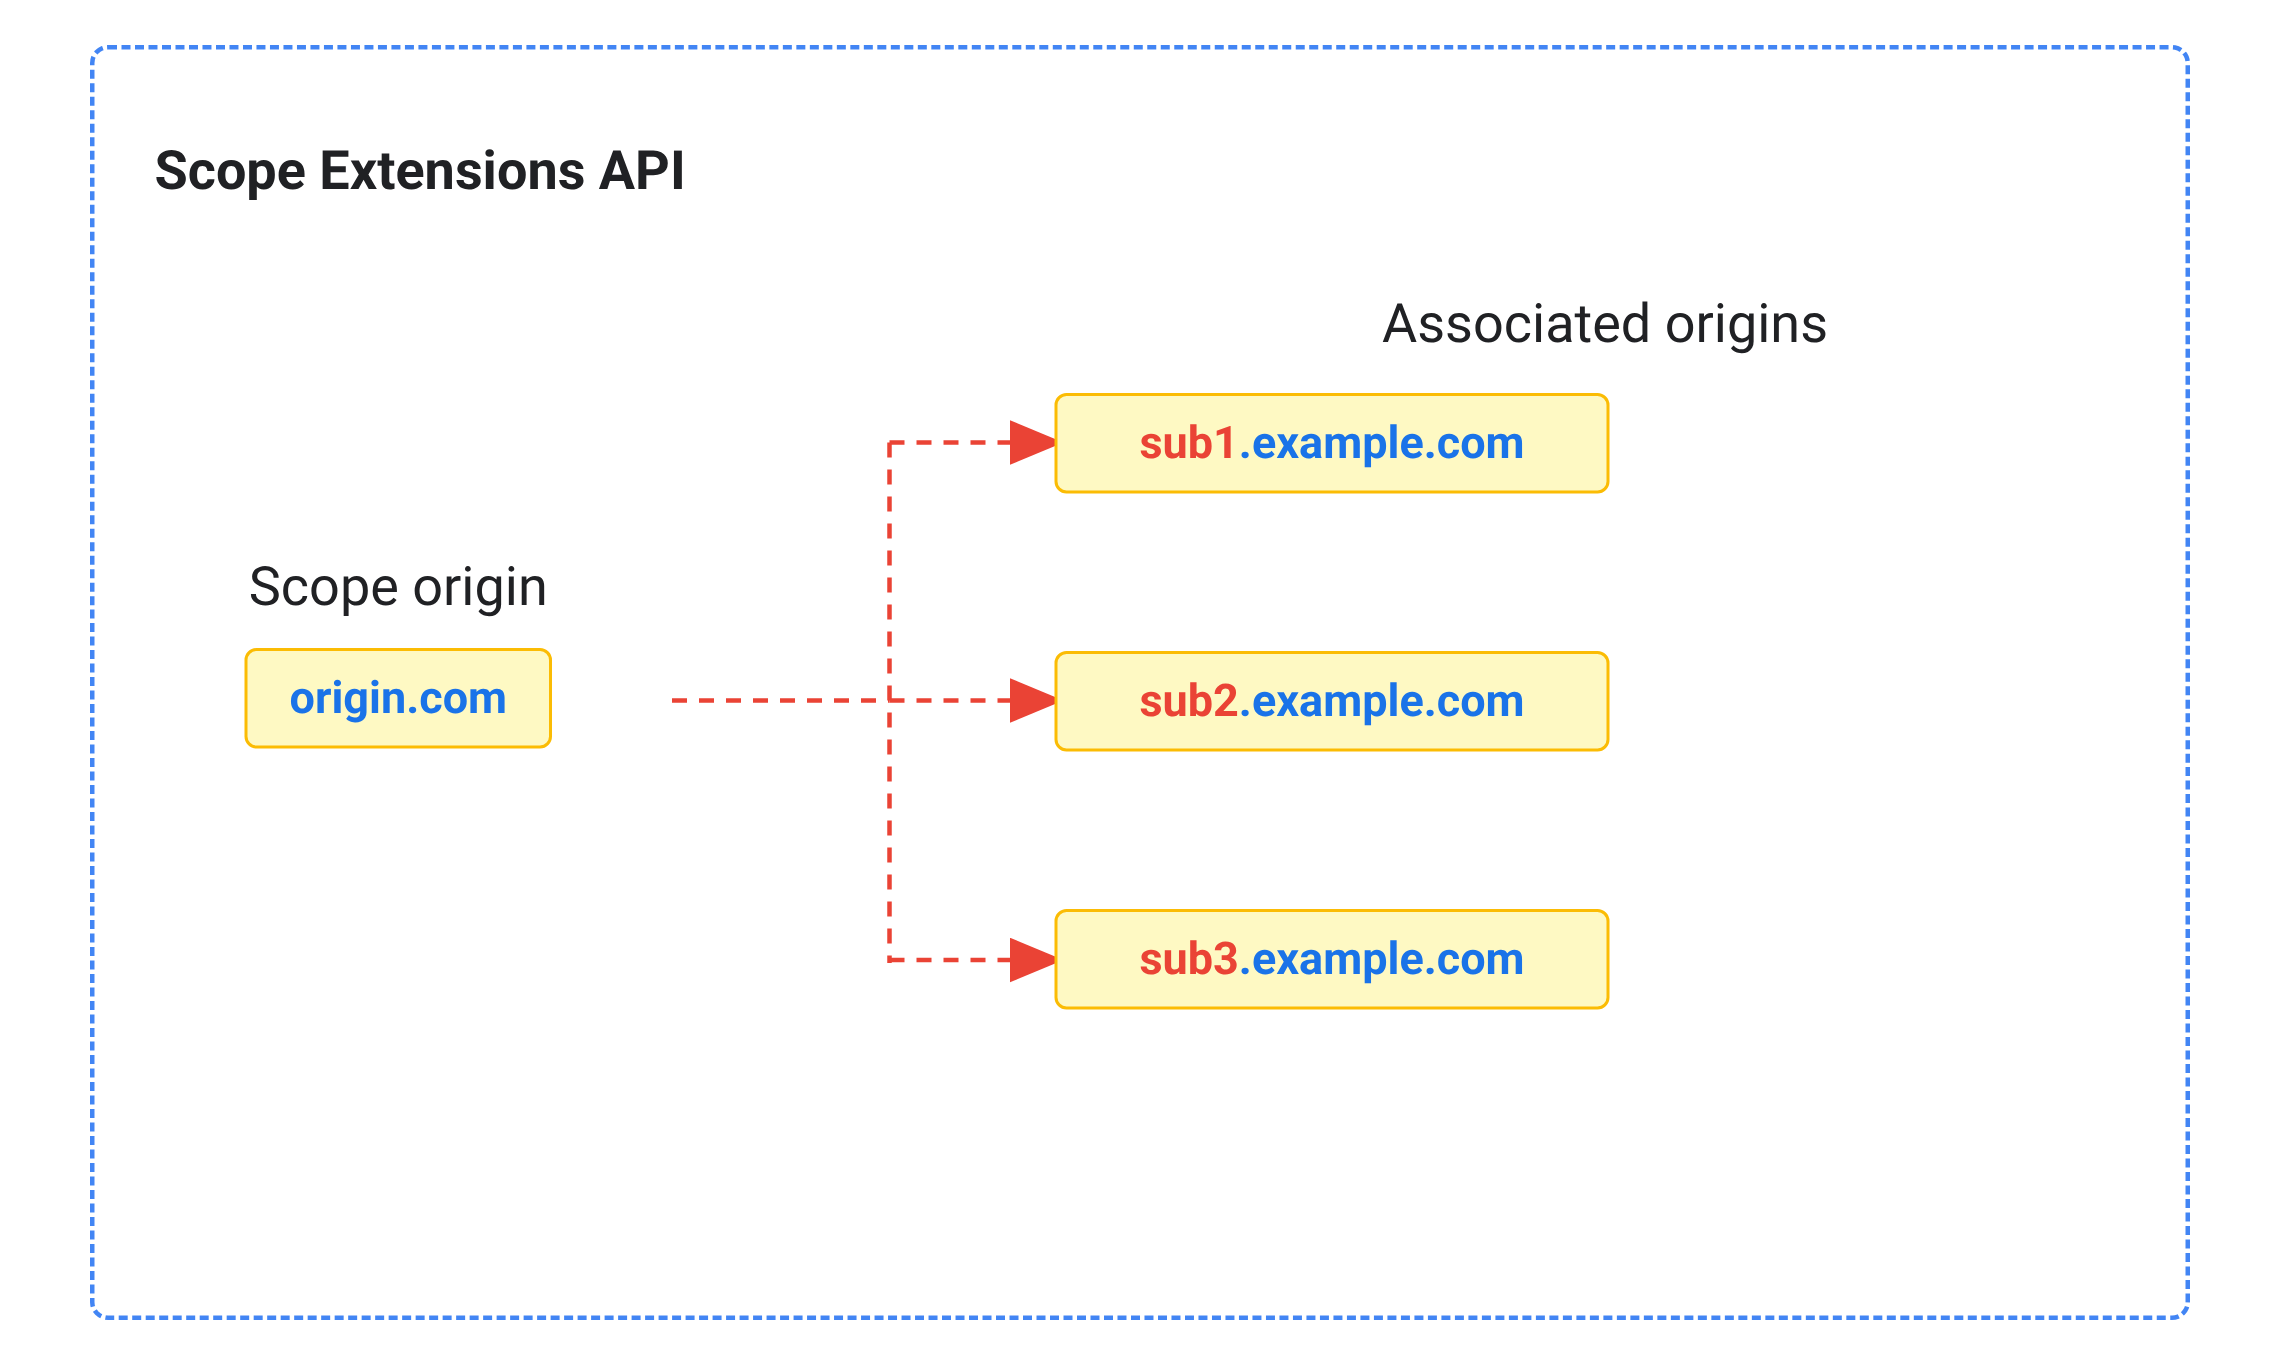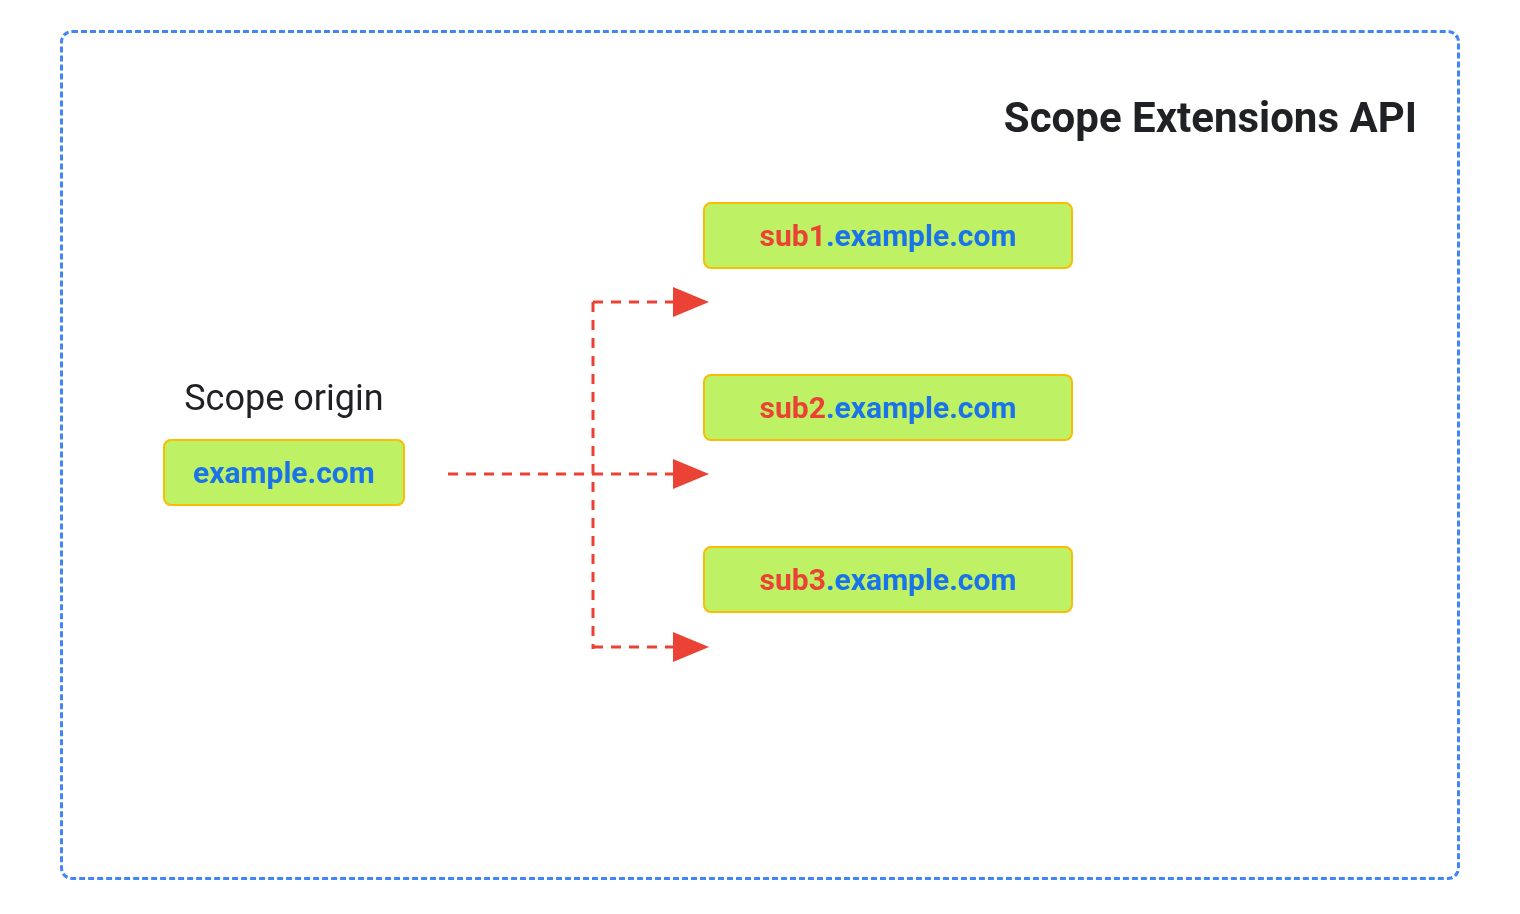--- a/index.html
+++ b/index.html
@@ -21,22 +21,22 @@
       top: 30px;
       left: 60px;
       width: 1400px;
       height: 850px;
       border: 3px dashed #4285F4;
       border-radius: 12px;
       padding: 40px;
     }
     
     .title {
-      text-align: right;
-      font-size: 42px;
+      text-align: left;
+      font-size: 36px;
       font-weight: 700;
       color: #202124;
       margin-top: 20px;
       margin-bottom: 60px;
     }
     
     .diagram {
       position: relative;
       width: 100%;
       height: 620px;
@@ -68,21 +68,21 @@
       color: #202124;
       margin-bottom: 25px;
       text-align: center;
       margin-left: 20px;
     }
     
     .origin-box {
       border: 2px solid #FBBC04;
       border-radius: 8px;
       padding: 14px 28px;
-      background: #bef264;
+      background: #fef9c3;
       font-size: 30px;
       font-weight: 700;
       display: inline-block;
       white-space: nowrap;
     }
     
     .main-box {
       color: #1A73E8;
     }
     
@@ -112,21 +112,21 @@
 </head>
 <body>
 
 <div class="container">
   <h1 class="title">Scope Extensions API</h1>
 
   <div class="diagram">
 
     <div class="main-origin-section">
       <div class="section-label">Scope origin</div>
-      <div class="origin-box main-box">example.com</div>
+      <div class="origin-box main-box">origin.com</div>
     </div>
 
     <svg class="arrows-svg" viewBox="0 0 310 560">
       <defs>
         <marker id="arrowhead" markerWidth="12" markerHeight="10" refX="10" refY="5" orient="auto">
           <polygon points="0 0, 12 5, 0 10" fill="#EA4335"></polygon>
         </marker>
       </defs>
 
       <line x1="25" y1="212" x2="170" y2="212" stroke="#EA4335" stroke-width="3" stroke-dasharray="10,8"></line>
@@ -134,20 +134,21 @@
       <line x1="170" y1="40" x2="170" y2="387" stroke="#EA4335" stroke-width="3" stroke-dasharray="10,8"></line>
 
       <line x1="170" y1="40" x2="280" y2="40" stroke="#EA4335" stroke-width="3" stroke-dasharray="10,8" marker-end="url(#arrowhead)"></line>
 
       <line x1="170" y1="212" x2="280" y2="212" stroke="#EA4335" stroke-width="3" stroke-dasharray="10,8" marker-end="url(#arrowhead)"></line>
 
       <line x1="170" y1="385" x2="280" y2="385" stroke="#EA4335" stroke-width="3" stroke-dasharray="10,8" marker-end="url(#arrowhead)"></line>
     </svg>
 
     <div class="associated-origins-section">
+      <div class="associated-label">Associated origins</div>
       
       <div class="origin-box associated-box">
         <span class="sub-prefix">sub1</span><span class="domain-suffix">.example.com</span>
       </div>
       
       <div class="origin-box associated-box">
         <span class="sub-prefix">sub2</span><span class="domain-suffix">.example.com</span>
       </div>
       
       <div class="origin-box associated-box">

